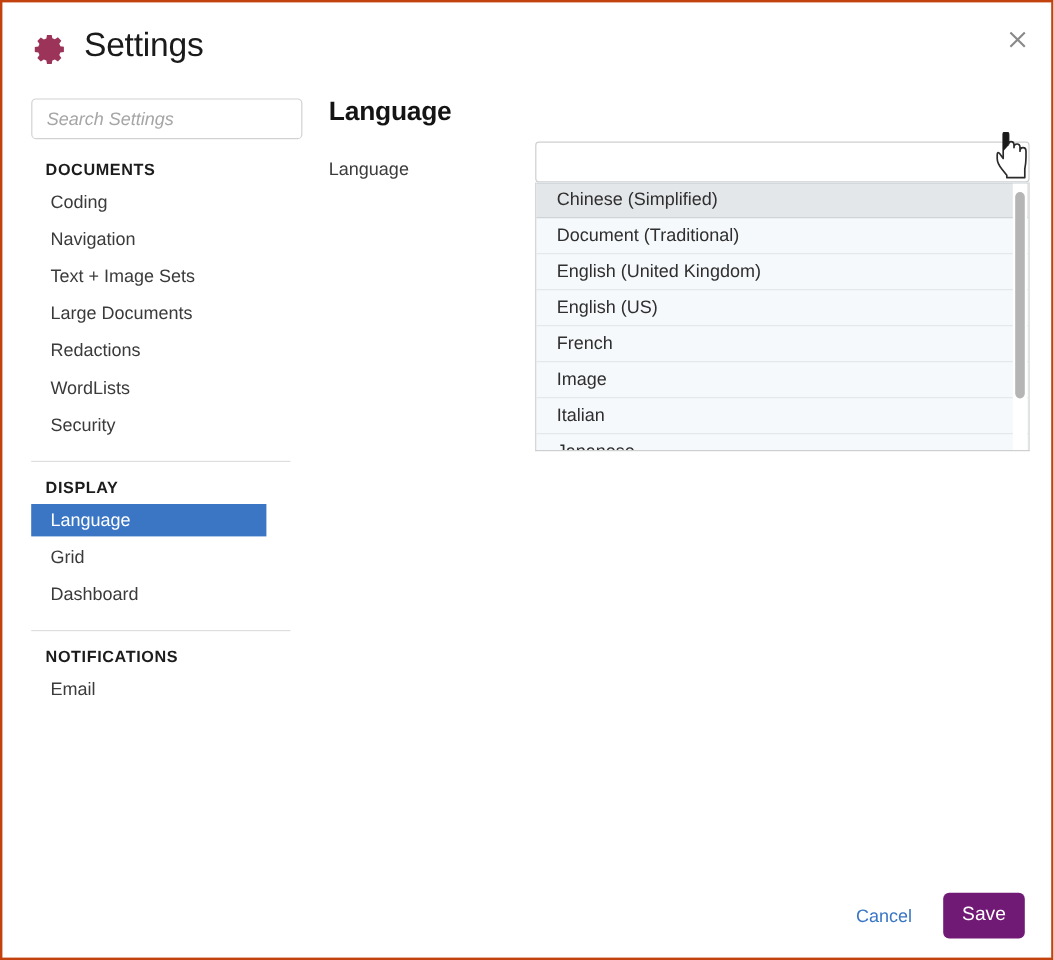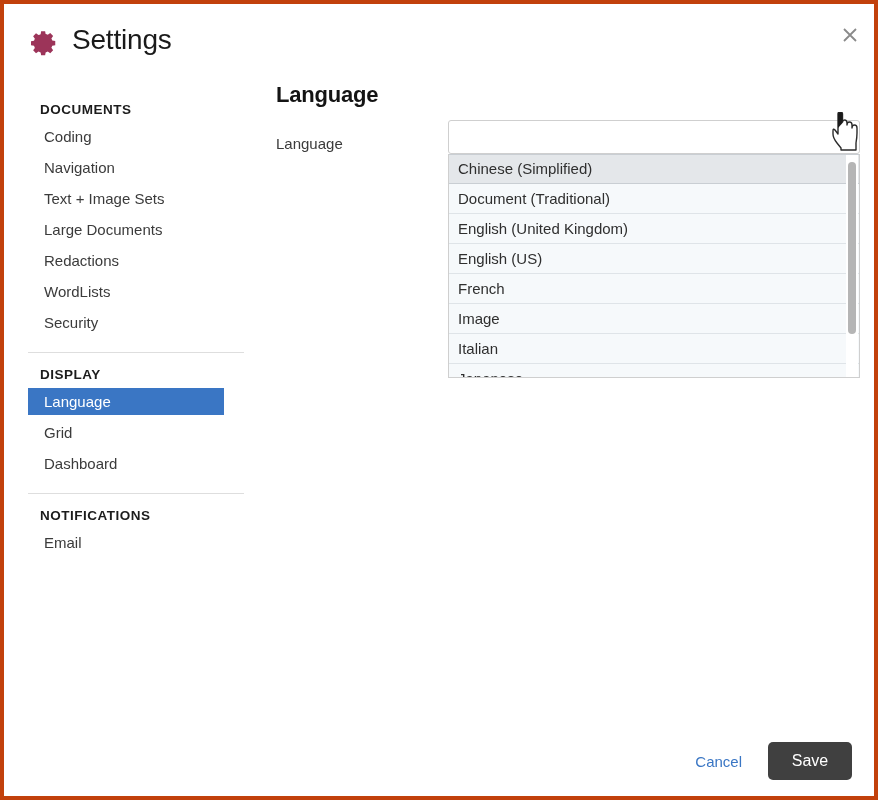--- a/index.html
+++ b/index.html
@@ -13,21 +13,21 @@
     font-family: "Liberation Sans", sans-serif;
     -webkit-font-smoothing: antialiased;
   }
 
   .window {
     position: relative;
     box-sizing: border-box;
     width: 878px;
     height: 800px;
     background: #ffffff;
-    border: 4px solid #c2410c;
+    border: 2px solid #c2410c;
     overflow: hidden;
   }
 
   
   .header {
     position: absolute;
     left: 0; top: 0;
     width: 878px;
     height: 68px;
   }
@@ -172,21 +172,21 @@
     height: 224px;
     background: #f6f9fb;
     border: 1px solid #cfcfcf;
     border-top: none;
     overflow: hidden;
   }
   .option {
     box-sizing: border-box;
     height: 30px;
     line-height: 29px;
-    padding-left: 9px;
+    padding-left: 17px;
     font-size: 15px;
     color: #2f2f2f;
     border-bottom: 1px solid #dfe4e8;
     background: #f6f9fb;
     cursor: pointer;
     white-space: nowrap;
   }
   .option.highlighted {
     background: #e4e7ea;
     border-top: 1px solid #c9ced3;
@@ -228,23 +228,23 @@
     align-items: center;
   }
   .cancel-link {
     font-size: 15px;
     color: #3a76c4;
     cursor: pointer;
     margin-right: 26px;
   }
   .save-button {
     box-sizing: border-box;
-    width: 84px;
+    width: 68px;
     height: 38px;
-    background: #404040;
+    background: #701a75;
     border: none;
     border-radius: 5px;
     color: #ffffff;
     font-family: "Liberation Sans", sans-serif;
     font-size: 16px;
     cursor: pointer;
   }
 </style>
 </head>
 <body>
@@ -260,20 +260,21 @@
     </span>
     <div class="title">Settings</div>
     <div class="close-button">
       <svg width="20" height="20" viewBox="0 0 20 20">
         <path d="M4 4 L16 16 M16 4 L4 16" stroke="#8a8a8a" stroke-width="1.8" fill="none"></path>
       </svg>
     </div>
   </div>
 
   <div class="sidebar">
+    <input class="search-input" type="text" placeholder="Search Settings" style="">
 
     
     <div class="nav-section">
       <div class="nav-heading">DOCUMENTS</div>
       <div class="nav-item">Coding</div>
       <div class="nav-item">Navigation</div>
       <div class="nav-item">Text + Image Sets</div>
       <div class="nav-item">Large Documents</div>
       <div class="nav-item">Redactions</div>
       <div class="nav-item">WordLists</div>

